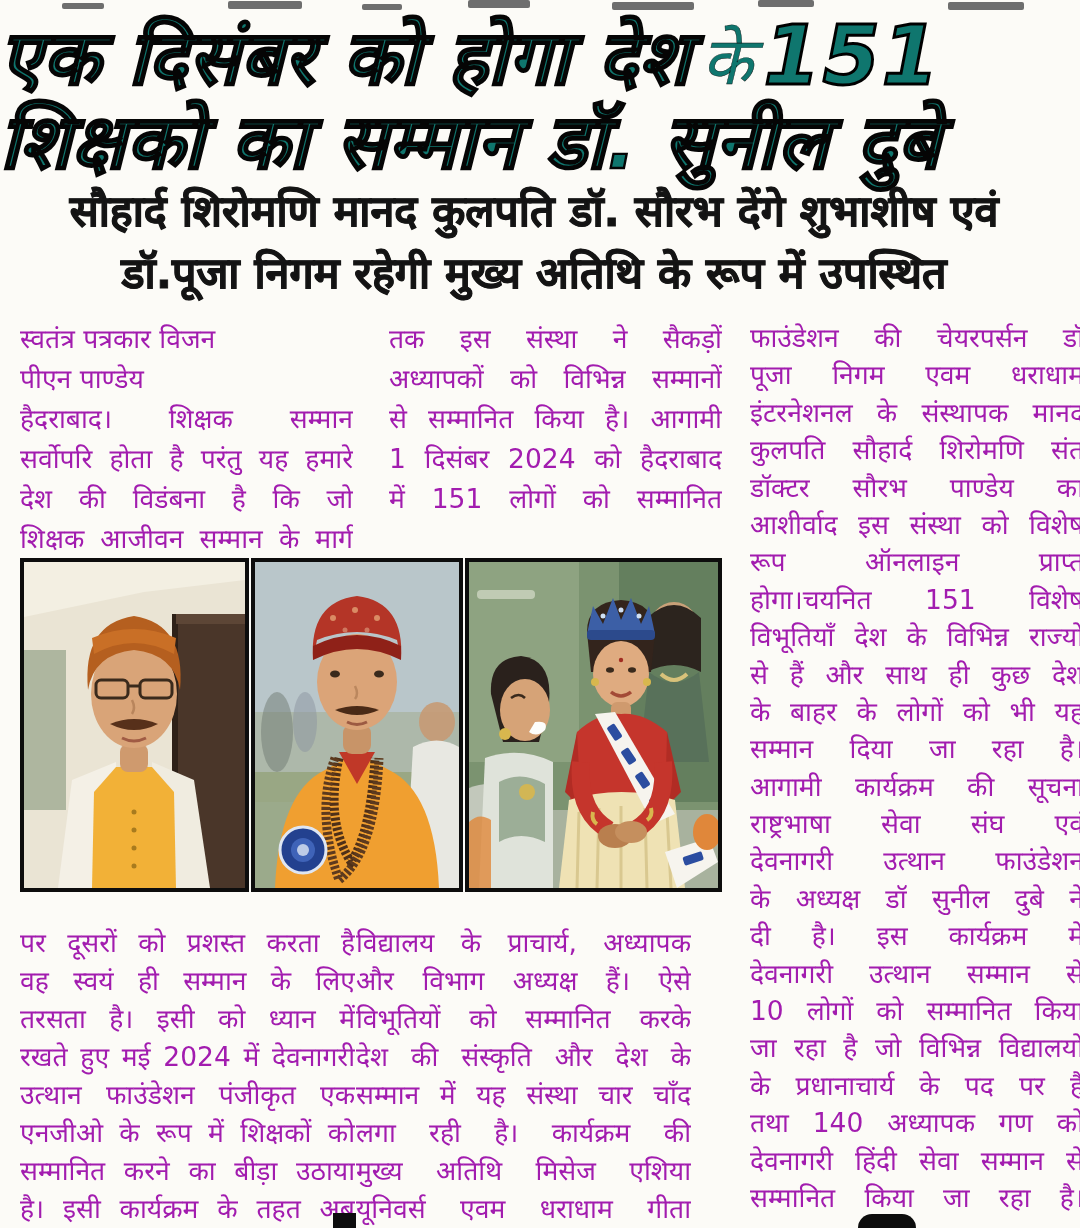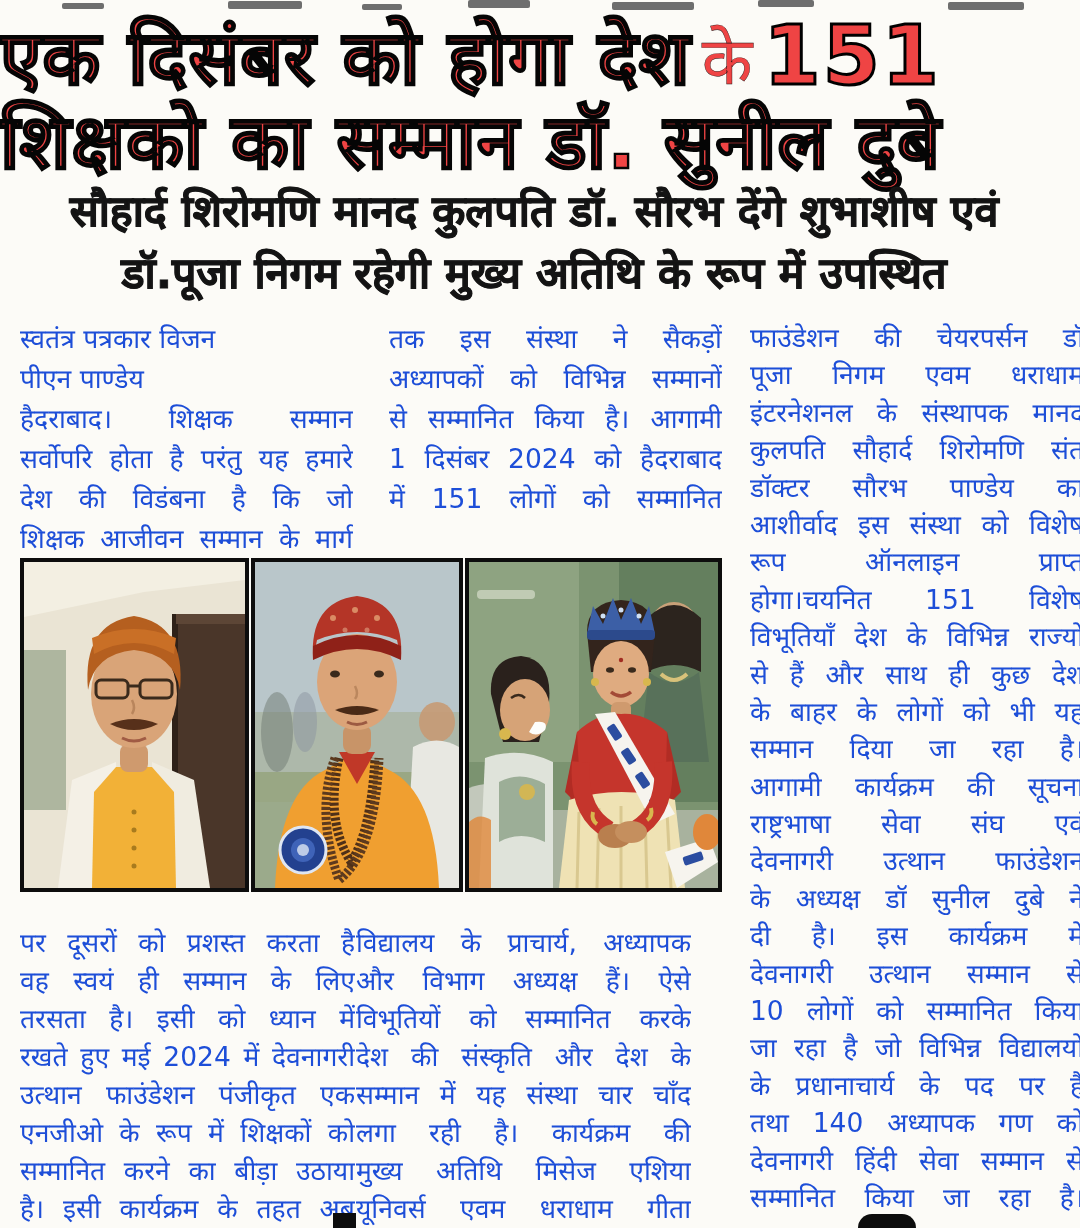--- a/index.html
+++ b/index.html
@@ -8,37 +8,37 @@
     position:relative;width:1080px;height:1228px;margin:0 auto;
     background:#fcfbf7;overflow:hidden;color:#1c1c1c;
   }
   
   .artifact{position:absolute;background:#6e6e6e;border-radius:2px;}
   .artifact.dark{background:#0d0d0d;border-radius:0;}
   .artifact.blob{background:#0d0d0d;border-radius:14px 14px 0 0;}
   
   .headline{
     position:absolute;left:0;top:14px;width:856px;text-align:center;
-    color:#ef4444;line-height:84px;white-space:nowrap;
+    color:#0f766e;line-height:84px;white-space:nowrap;font-style:italic;
   }
   .hl-row{height:86px;}
   .hl-heavy{
     font-size:75px;font-weight:900;
     -webkit-text-stroke:2.4px #050505;letter-spacing:1px;
   }
   .hl-ke{font-size:66px;font-weight:500;-webkit-text-stroke:0.4px #111;padding:0 6px;}
   .hl-num{font-size:82px;font-weight:900;-webkit-text-stroke:3px #000;letter-spacing:2px;}
   
   .subheadline{
     position:absolute;left:0;top:180px;width:1068px;text-align:center;
     font-size:43px;font-weight:700;color:#121212;line-height:62px;
     -webkit-text-stroke:0.8px #151515;white-space:nowrap;
   }
   
-  .col{position:absolute;font-size:26.5px;color:#1d4ed8;}
+  .col{position:absolute;font-size:26.5px;color:#a21caf;}
   .bline{
     text-align:justify;text-align-last:justify;white-space:nowrap;
     overflow:hidden;
   }
   .bline.no-just{text-align-last:left;}
   .col-t1{left:20px;top:319px;width:333px;}
   .col-t1 .bline{height:40px;line-height:40px;}
   .col-t2{left:389px;top:319px;width:333px;}
   .col-t2 .bline{height:40px;line-height:40px;}
   .col-3{left:750px;top:319px;width:334px;}

